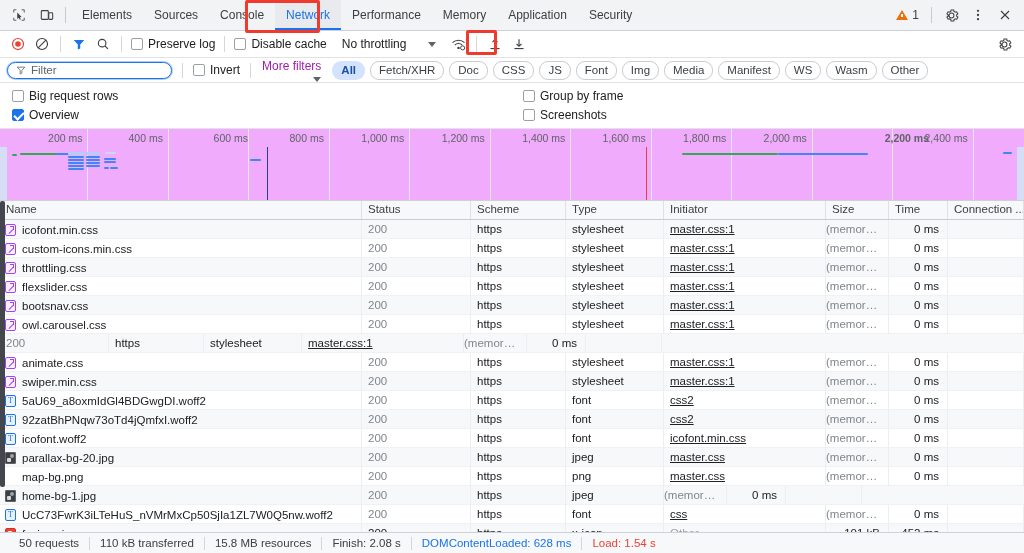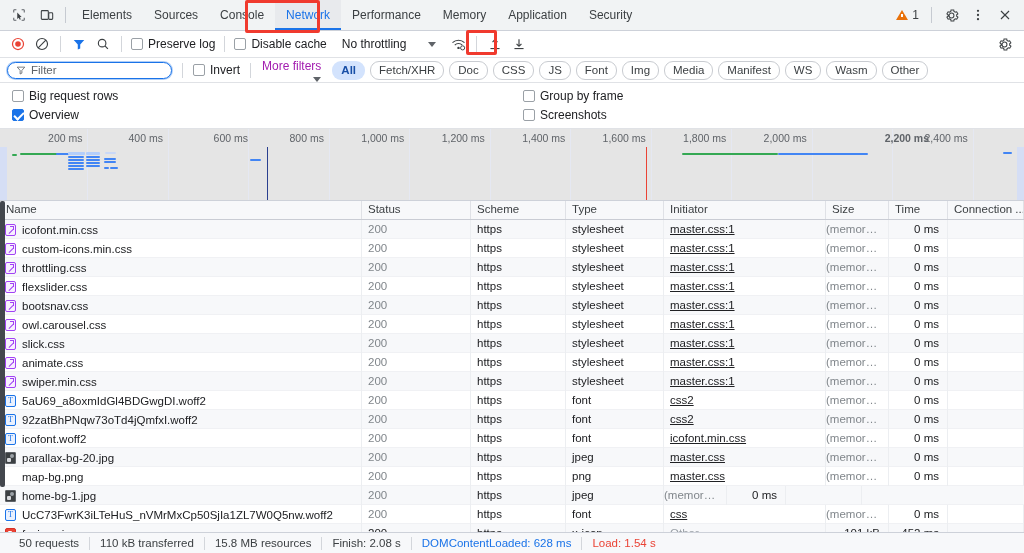--- a/index.html
+++ b/index.html
@@ -93,21 +93,21 @@
   .chip.sel{background:#d3e3fd;color:#174ea6;border-color:transparent;font-weight:bold;}
 
   
   .optrows{background:#fff;border-bottom:1px solid #e0e2e6;padding:3px 0 4px 0;}
   .optrow{display:flex;align-items:center;height:19px;padding-left:9px;}
   .optrow .right{position:absolute;left:520px;display:flex;align-items:center;}
   .optrow{position:relative;}
 
   
   .overview{
-    height:72px;min-height:72px;background:#e5e5e5;position:relative;
+    height:72px;min-height:72px;background:#f0abfc;position:relative;
     border-bottom:1px solid #cdd1d9;overflow:hidden;
   }
   .ov-tick{position:absolute;top:0;height:72px;border-right:1px solid #e5e8f2;}
   .ov-ticklabel{position:absolute;top:3px;font-size:10.5px;color:#5f6368;text-align:right;}
   .ov-bar{position:absolute;height:3px;border-radius:1px;}
   .ov-vline{position:absolute;top:18px;bottom:0;width:1px;}
   .ov-grip{position:absolute;left:0;top:18px;width:7px;bottom:0;background:#d5def5;}
   .ov-grip2{position:absolute;right:0;top:18px;width:7px;bottom:0;background:#d5def5;}
 
   
@@ -506,24 +506,20 @@
           </div>
           <div class="cell status-cached" style="width: 109px;">200</div>
           <div class="cell " style="width: 95px;">https</div>
           <div class="cell " style="width: 98px;">stylesheet</div>
           <div class="cell " style="width: 162px;"><span class="initlink">master.css:1</span></div>
           <div class="cell num memtxt" style="width: 63px;">(memory ...</div>
           <div class="cell num" style="width: 59px;">0 ms</div>
           <div class="cell " style="width: 76px;"></div>
         </div>
         <div class="row odd">
-          <div class="cell namecell" style="width: 362px;">
-            <span class="ficon ic-css"></span>
-            <span>slick.css</span>
-          </div>
           <div class="cell status-cached" style="width: 109px;">200</div>
           <div class="cell " style="width: 95px;">https</div>
           <div class="cell " style="width: 98px;">stylesheet</div>
           <div class="cell " style="width: 162px;"><span class="initlink">master.css:1</span></div>
           <div class="cell num memtxt" style="width: 63px;">(memory ...</div>
           <div class="cell num" style="width: 59px;">0 ms</div>
           <div class="cell " style="width: 76px;"></div>
         </div>
         <div class="row even">
           <div class="cell namecell" style="width: 362px;">

